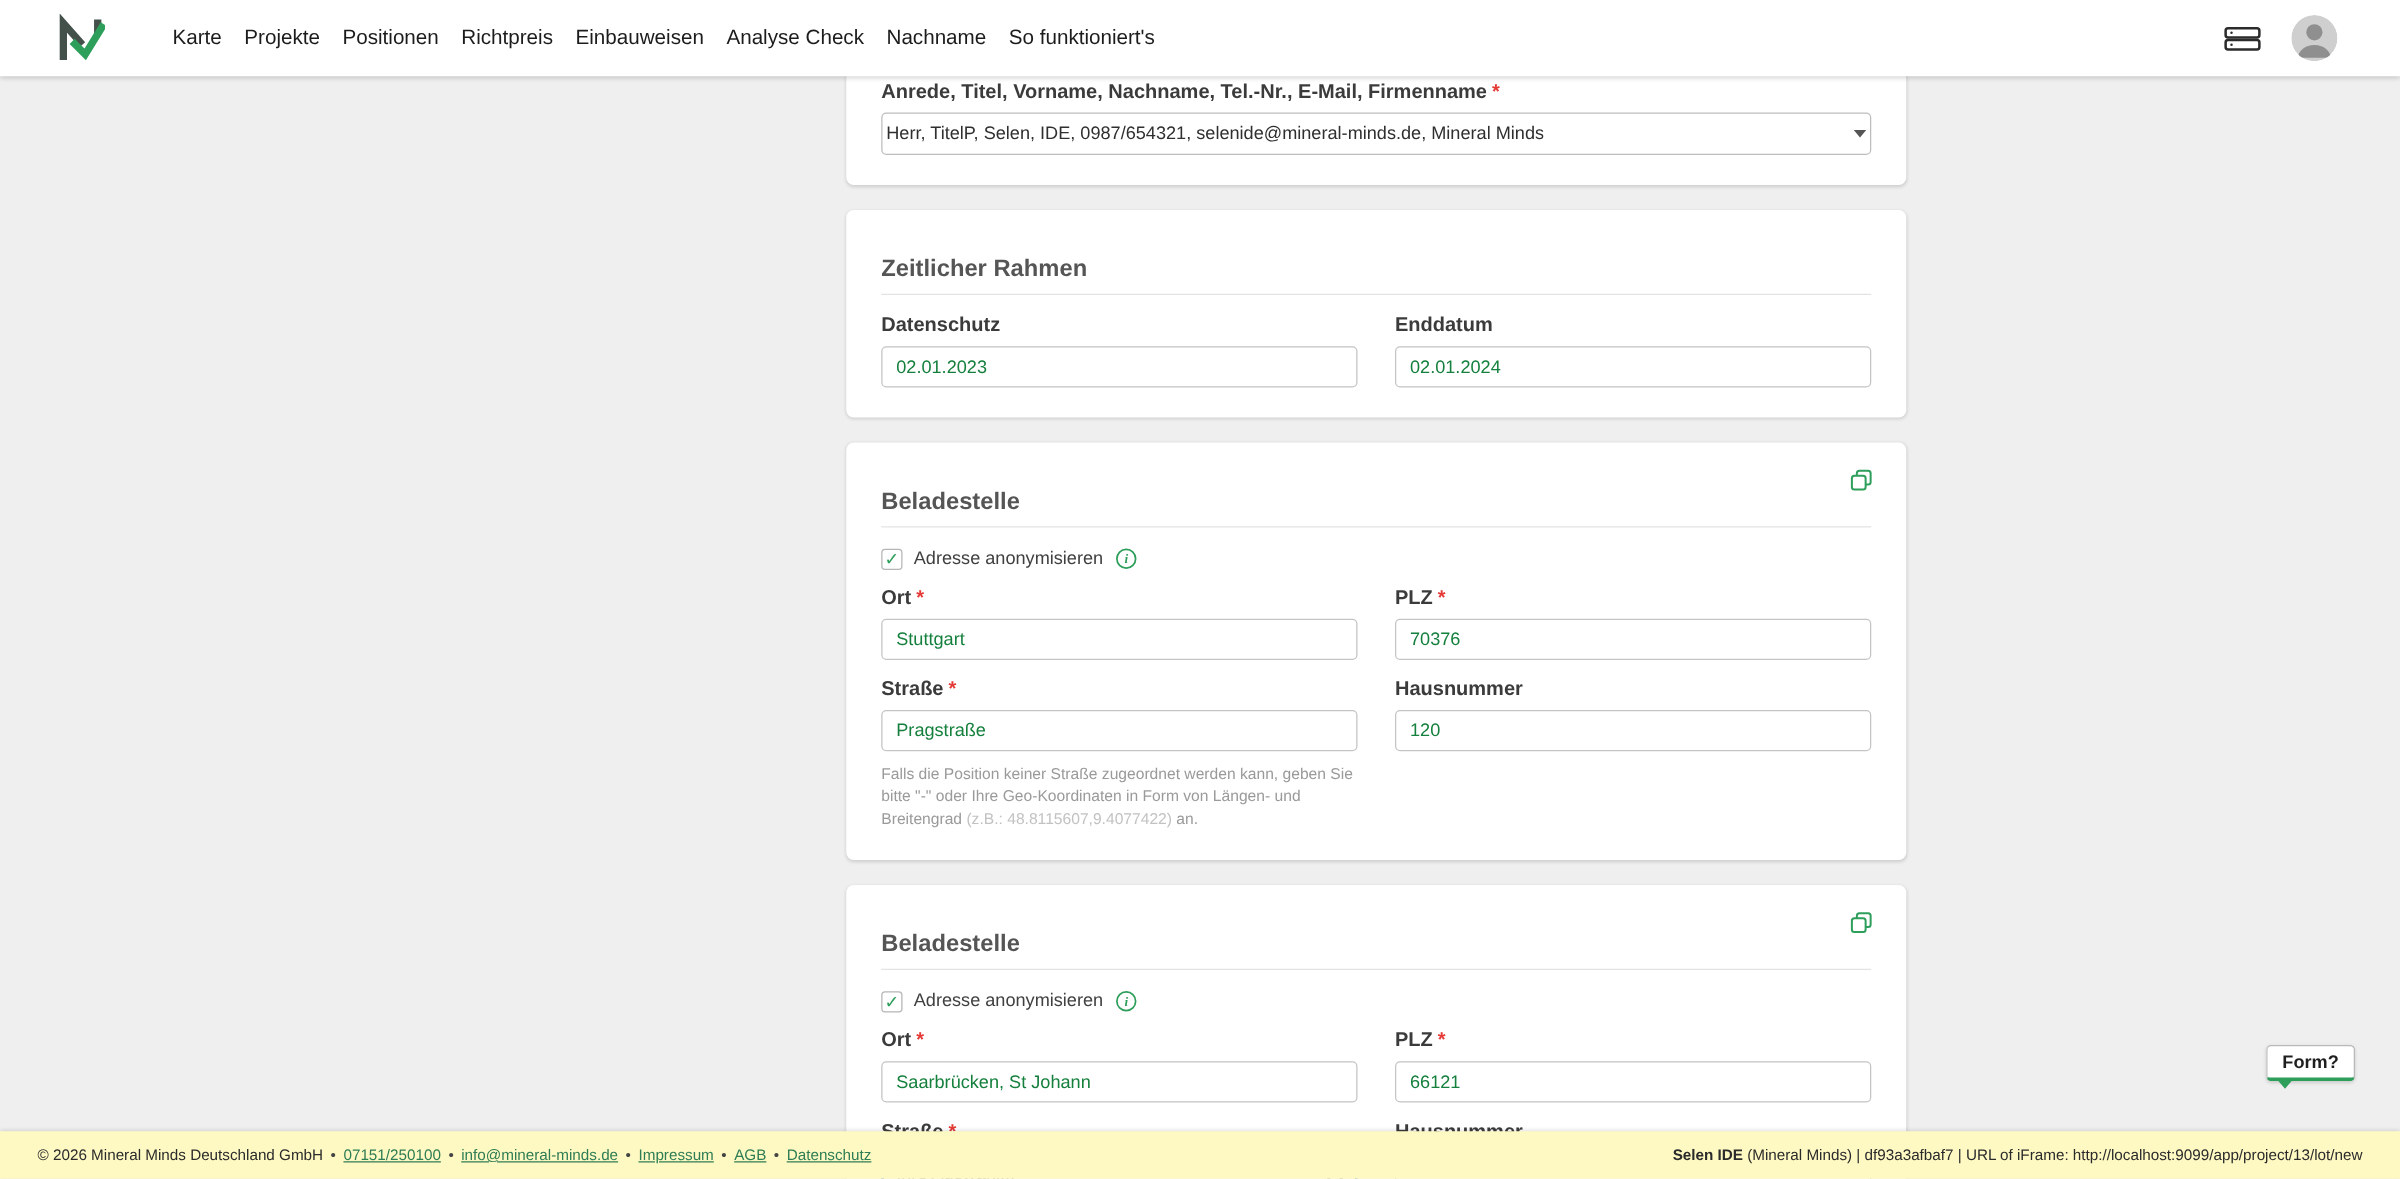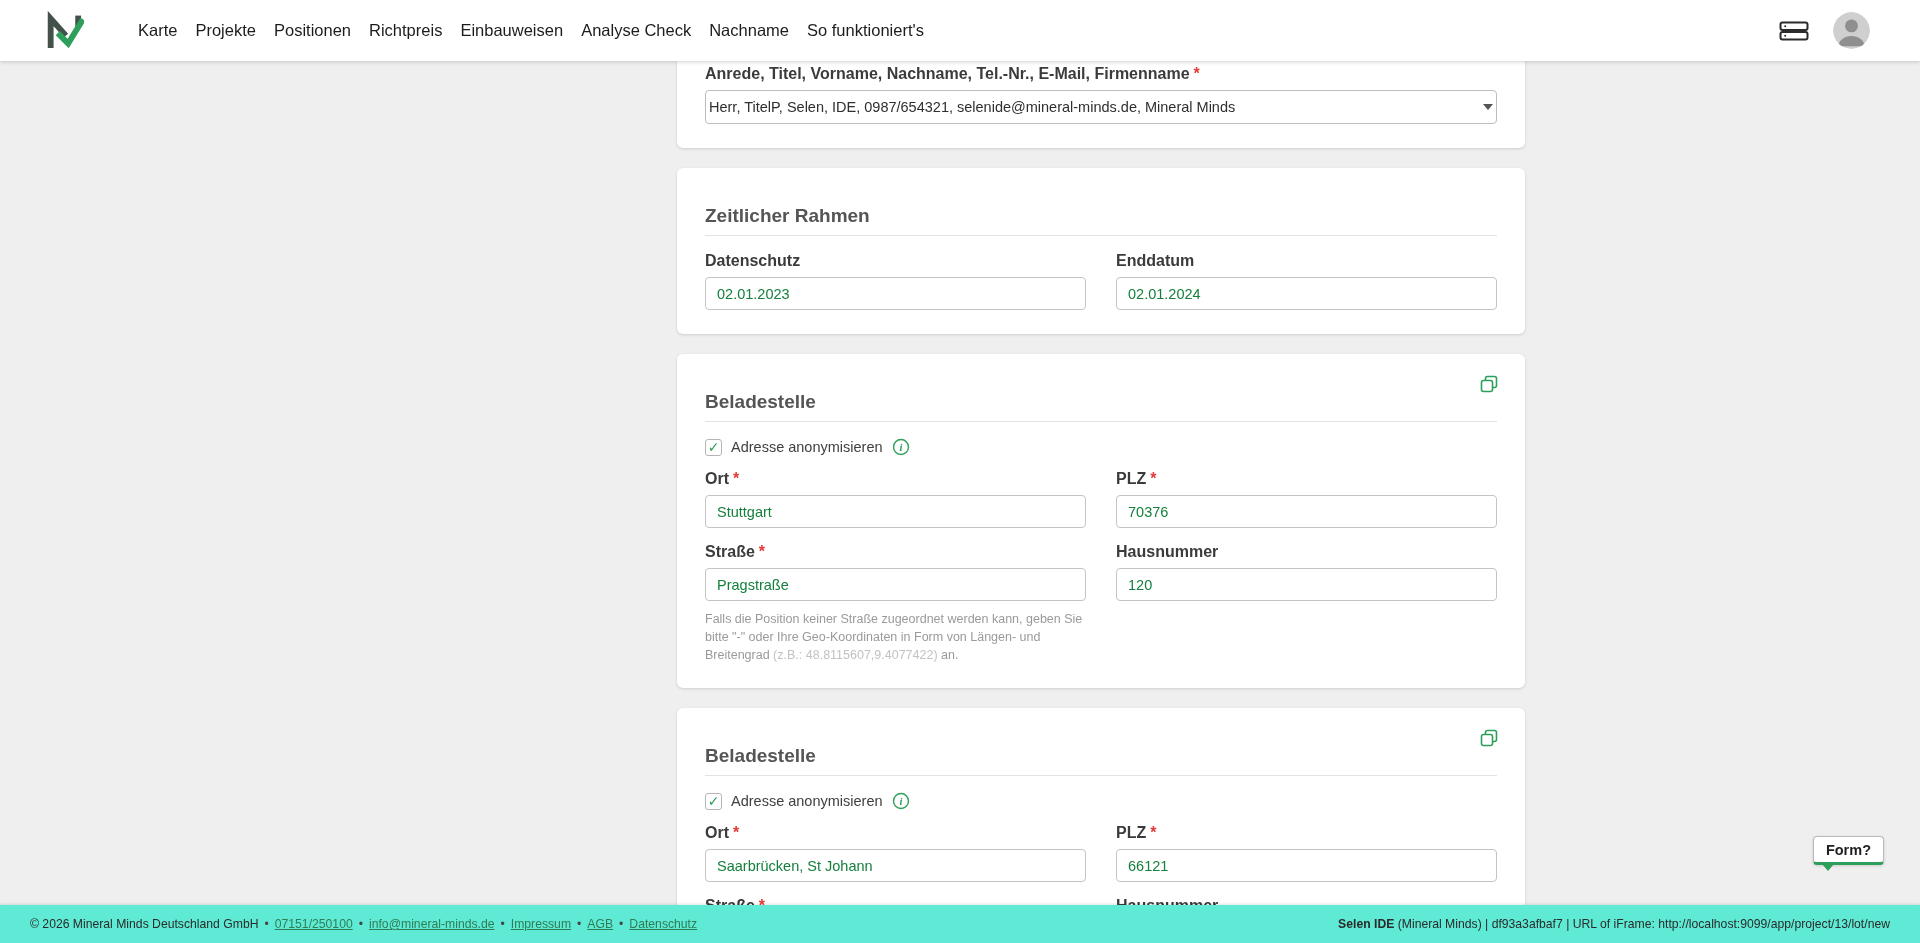--- a/index.html
+++ b/index.html
@@ -82,21 +82,21 @@
   }
   .help-btn::after {
     content: ""; position: absolute; left: 8px; bottom: -9px;
     border-left: 6px solid transparent; border-right: 6px solid transparent;
     border-top: 7px solid #2e9e5b;
   }
 
   
   .footer {
     position: fixed; left: 0; right: 0; bottom: 0; height: 38px; z-index: 10;
-    background: #5eead4; box-shadow: 0 -1px 3px rgba(0,0,0,.12);
+    background: #fef9c3; box-shadow: 0 -1px 3px rgba(0,0,0,.12);
     display: flex; align-items: center; justify-content: space-between;
     padding: 0 30px; font-size: 12.2px; color: #2b2b2b;
   }
   .footer-left { display: flex; align-items: center; white-space: nowrap; }
   .bullet { margin: 0 6px; color: #444; }
   .flink { color: #2f7d54; text-decoration: underline; cursor: pointer; }
   .footer-right { white-space: nowrap; }
   .bold { font-weight: bold; }
 
   .spinner { position: absolute; right: 10px; top: 50%; margin-top: -8px; width: 16px; height: 16px; }

